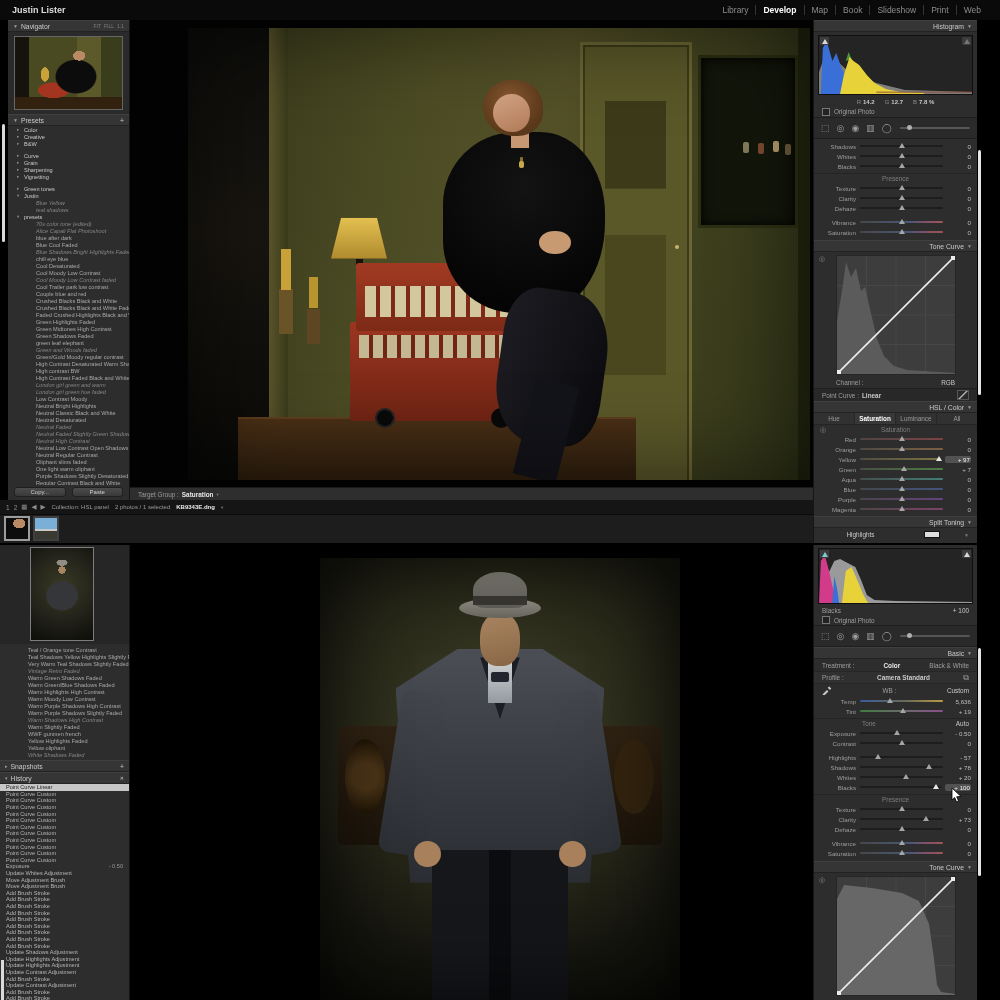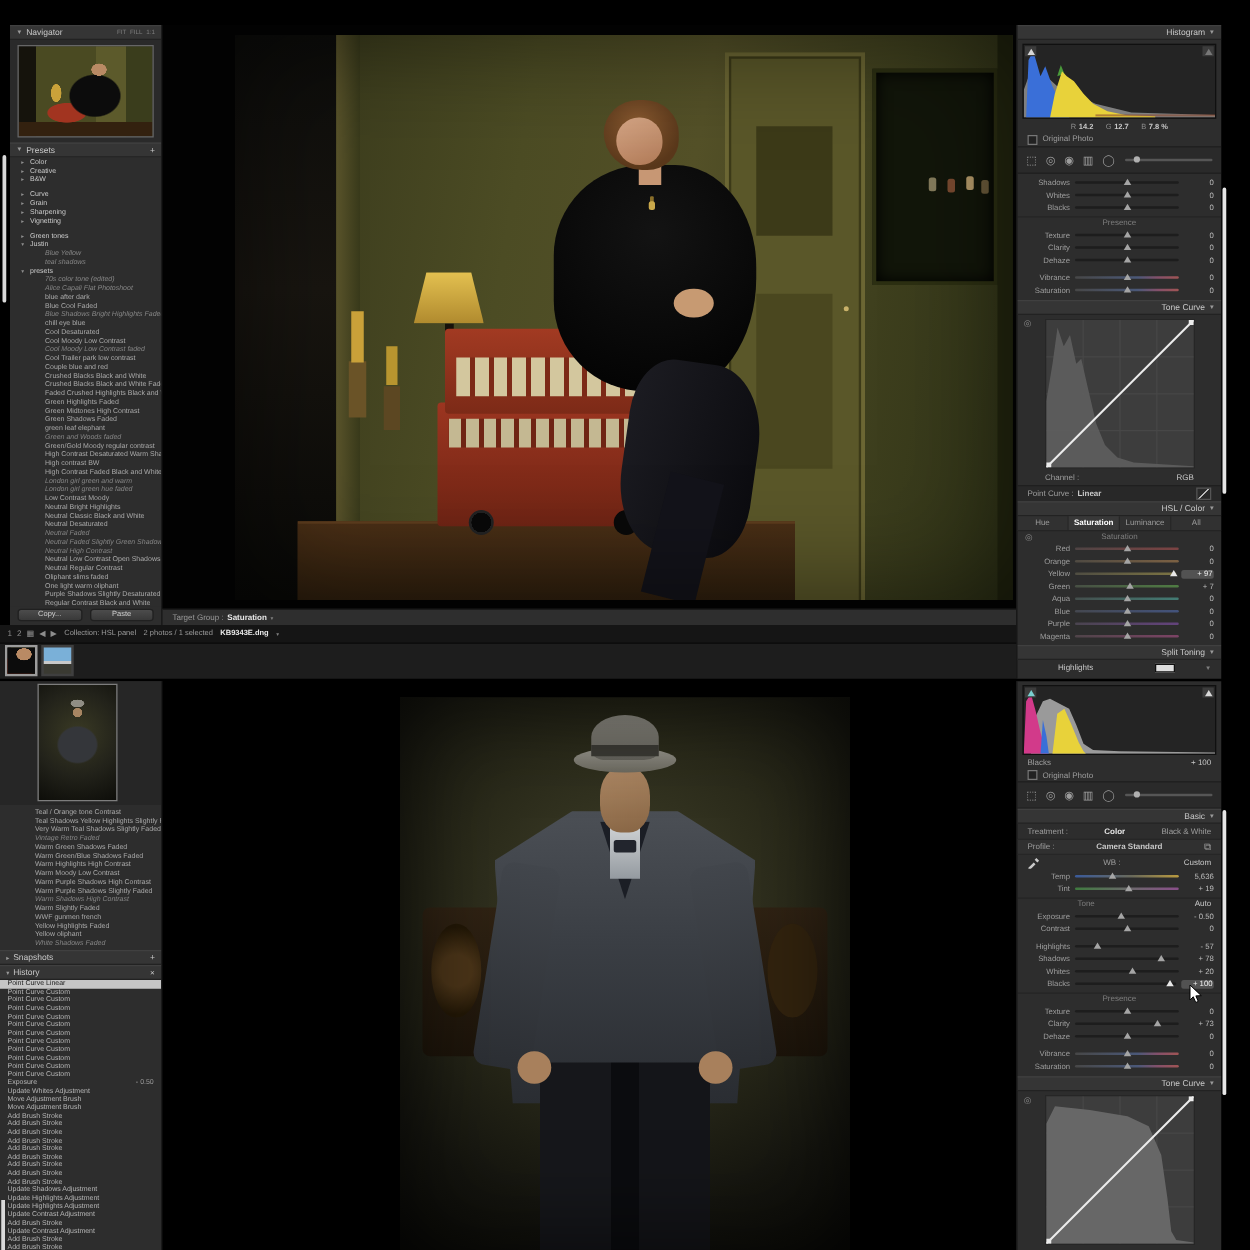--- a/index.html
+++ b/index.html
@@ -187,20 +187,33 @@
   .p2-vig{left:0;top:0;right:0;bottom:0;box-shadow:inset 0 0 80px rgba(0,0,0,.7);}
 
   
   #cursor{left:950px;top:788px;width:14px;height:16px;z-index:50;}
 </style>
 </head>
 <body>
 
 <div id="stage">
 
+  <header id="titlebar" class="abs">
+    <span id="win-title">Justin Lister</span>
+    <nav id="modules">
+
+    <span class="module">Library</span>
+        <span class="module active">Develop</span>
+        <span class="module">Map</span>
+        <span class="module">Book</span>
+        <span class="module">Slideshow</span>
+        <span class="module">Print</span>
+        <span class="module">Web</span>
+      </nav>
+  </header>
 
   <div id="t-gutter" class="abs"></div>
   <div id="sb-tl" class="abs"></div>
 
   <aside id="t-left" class="abs panel">
     <div class="phead">
       <span class="arr">▼</span>
       <span>Navigator</span>
       <span class="spacer"></span>
       <span class="dim" style="font-size:5px;display:flex;gap:3px;">

